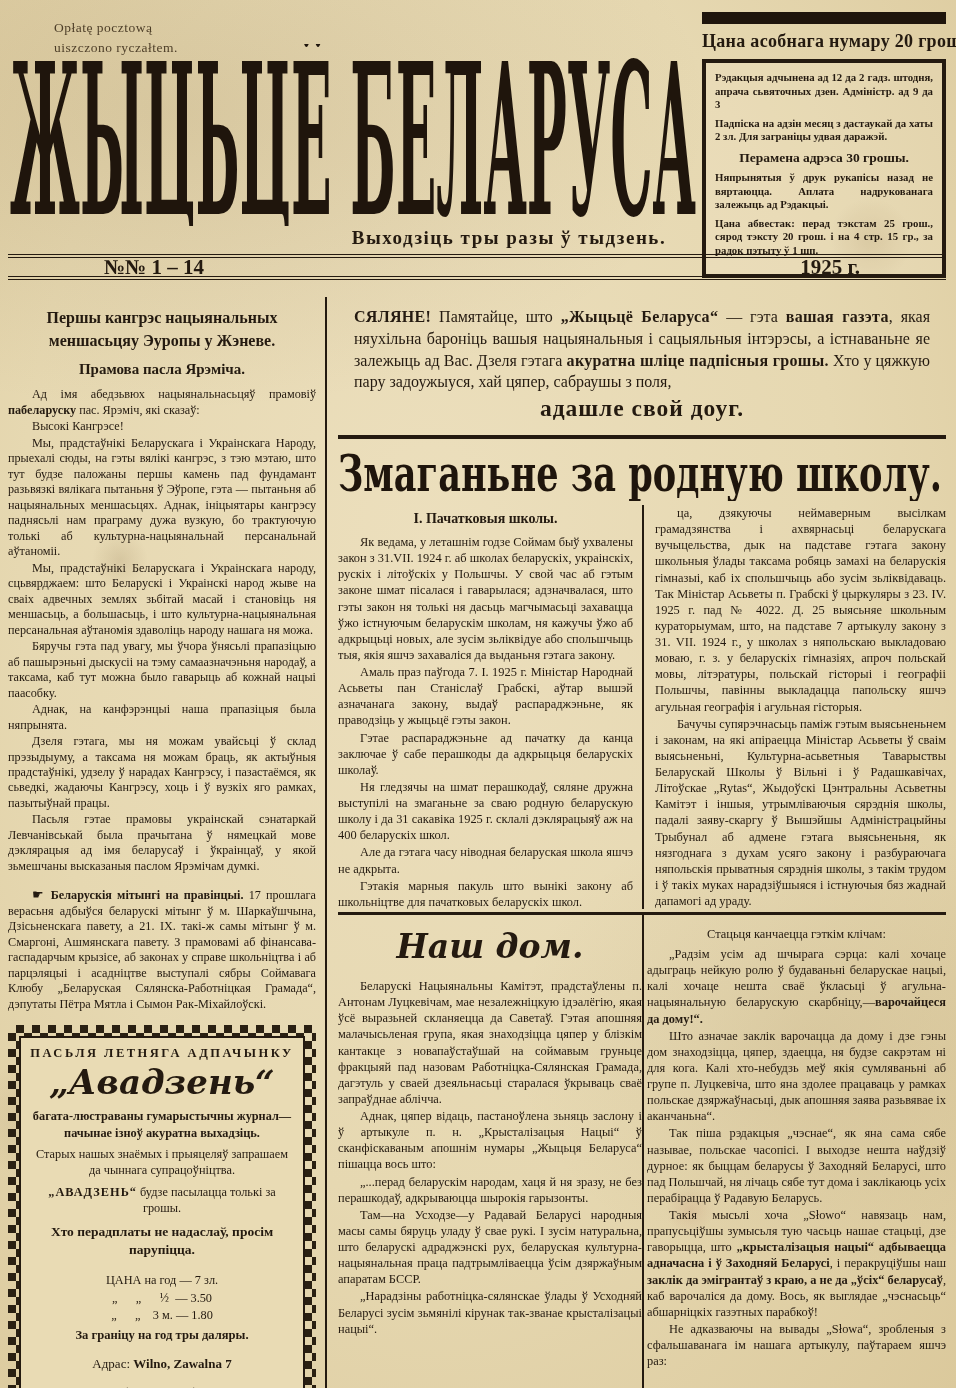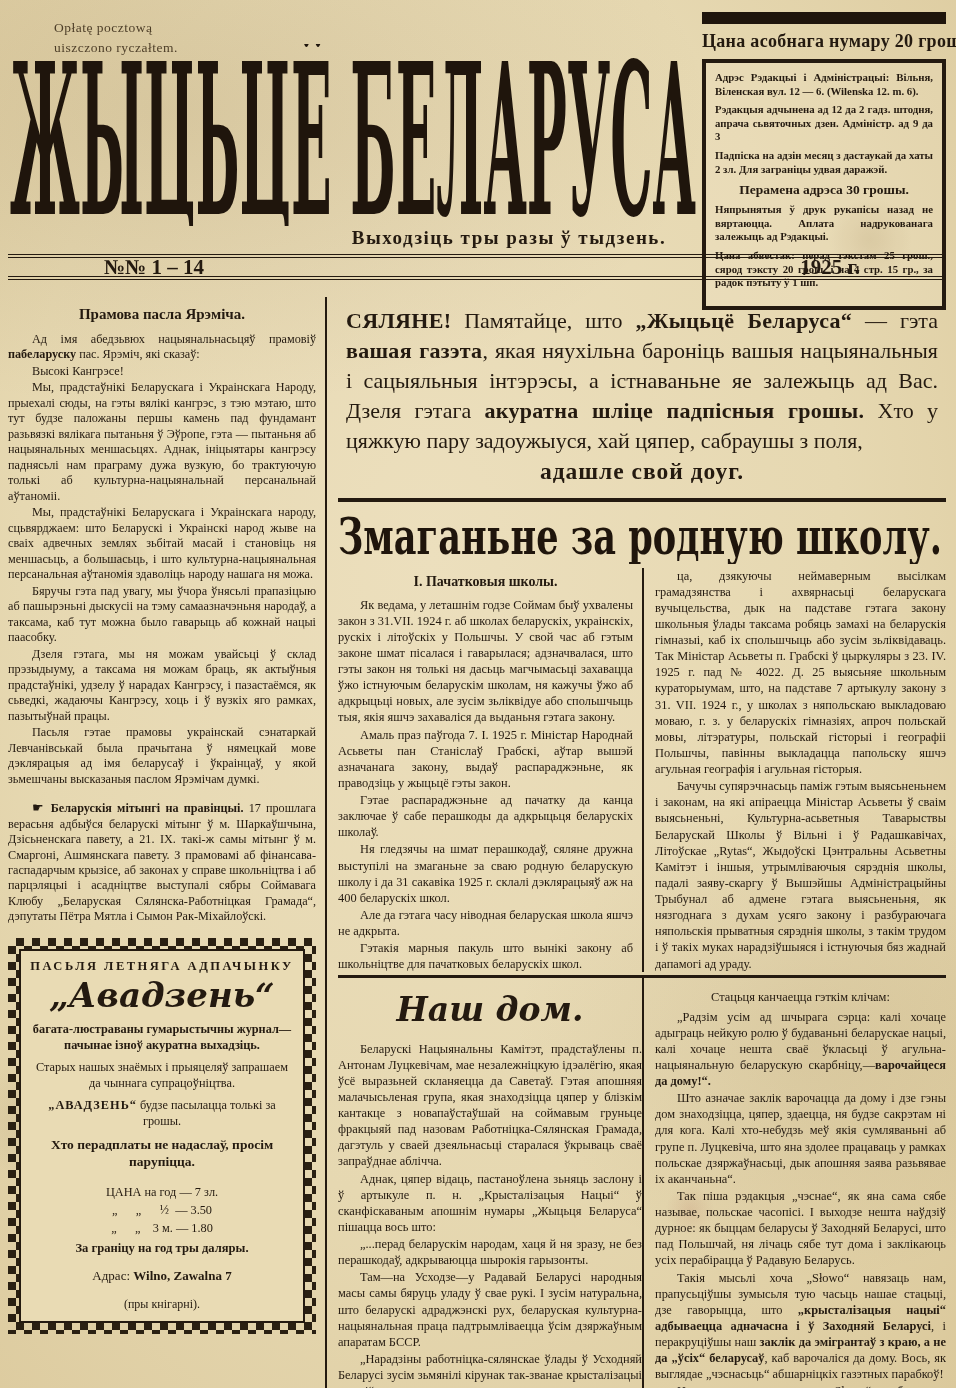--- a/index.html
+++ b/index.html
@@ -60,35 +60,35 @@
   .ad-desc { font-size:12.3px; font-weight:bold; line-height:1.35; margin:0; }
   .ad-p    { font-size:12.3px; line-height:1.3; margin:6px 0 0; }
   .ad-cash b { letter-spacing:1px; }
   .ad-reminder { font-size:13.5px; font-weight:bold; line-height:1.3; margin-top:6px; }
   .ad-prices { margin-top:4px; }
   .ad-prices div { font-size:12.3px; line-height:1.45; white-space:pre; }
   .ad-abroad { font-weight:bold; font-size:12.6px; margin-top:3px; }
   .ad-addr { font-size:13px; margin-top:8px; }
   .ad-note { font-size:12px; margin:0; }
   
-  .appeal { font-size:22px; line-height:1.36; text-align:justify; margin:2px 8px 0; }
+  .appeal { font-size:16px; line-height:1.36; text-align:justify; margin:2px 16px 0; }
   .appeal b { letter-spacing:.3px; }
   .appeal-closing { text-align:center; font-weight:bold; font-size:23.5px; letter-spacing:1px; margin:2px 0 9px; }
   .hr1 { border:none; border-top:4px solid #241a10; margin:4px 0 6px; }
   .hr2 { border:none; border-top:3px solid #241a10; margin:3px 0 0; }
   .school-headline-svg { display:block; margin:2px 0 4px; }
   .school-headline-svg text { font-family:"DejaVu Serif","Liberation Serif",serif; font-weight:bold; fill:#1f150c; }
   .school-cols { display:flex; height:404px; overflow:hidden; }
   .scol { width:50%; box-sizing:border-box; padding-right:9px; overflow:hidden; }
   .scol + .scol { border-left:2px solid #241a10; padding-left:11px; padding-right:0; }
   .sec-title { text-align:center; font-weight:bold; font-size:14px; margin:6px 0 7px; }
   .sp { font-size:12.4px; line-height:1.3; text-align:justify; text-indent:22px; margin:0 0 1px; }
   .bottom-cols { display:flex; flex:1; overflow:hidden; }
   .bcol { width:50%; box-sizing:border-box; overflow:hidden; }
-  .bcol + .bcol { border-left:2px solid #241a10; padding-left:11px; padding-right:0; padding-top:12px; }
+  .bcol + .bcol { border-left:2px solid #241a10; padding-left:3px; padding-right:0; padding-top:12px; }
   .home-headline { font-family:"DejaVu Serif",serif; font-style:italic; font-weight:bold;
                    font-size:33px; text-align:center; margin:12px 0 12px; }
   .intro-line { text-align:center; font-size:12.4px; margin:0 0 4px; }
 </style>
 </head>
 <body>
 
 <div class="page">
 
   <div class="stamp">
@@ -98,45 +98,46 @@
 
   <svg class="masthead-svg" width="690" height="182" viewBox="0 0 690 182">
     <text x="0" y="170" font-size="210" textLength="686" lengthAdjust="spacingAndGlyphs">ЖЫЦЬЦЁ БЕЛАРУСА</text>
   </svg>
   <div class="subtitle">Выходзіць тры разы ў тыдзень.</div>
 
   <div class="header-right">
     <div class="topbar"></div>
     <div class="price">Цана асобнага нумару 20 грош.</div>
     <div class="info-box">
-      <p>Адрэс Рэдакцыі і Адміністрацыі: Вільня, Віленская вул. 12 — 6. (Wilenska 12. m. 6).</p>
       <p>Рэдакцыя адчынена ад 12 да 2 гадз. штодня, апрача сьвяточных дзен. Адміністр. ад 9 да 3</p>
       <p>Падпіска на адзін месяц з дастаукай да хаты 2 зл. Для заграніцы удвая даражэй.</p>
       <p class="ib-center">Перамена адрэса 30 грошы.</p>
       <p>Няпрынятыя ў друк рукапісы назад не вяртаюцца. Аплата надрукованага залежыць ад Рэдакцыі.</p>
       <p>Цана абвестак: перад тэкстам 25 грош., сярод тэксту 20 грош. і на 4 стр. 15 гр., за радок пэтыту ў 1 шп.</p>
     </div>
   </div>
 
   <div class="issue-row">
     <span>№№ 1 – 14</span>
     <span>1925 г.</span>
   </div>
 
   <div class="vrule-main"></div>
 
   <div class="left-col">
+    <h2 class="art-title">Першы кангрэс нацыянальных меншасьцяу Эуропы у Жэневе.</h2>
     <h3 class="art-sub">Прамова пасла Ярэміча.</h3>
     <div>
 
     <p class="bp"><span>Ад імя абедзьвюх нацыянальнасьцяў прамовіў </span><b>пабеларуску</b><span> пас. Ярэміч, які сказаў:</span></p>
         <p class="bp">Высокі Кангрэсе!</p>
         <p class="bp">Мы, прадстаўнікі Беларускага і Украінскага Народу, прыехалі сюды, на гэты вялікі кангрэс, з тэю мэтаю, што тут будзе паложаны першы камень пад фундамант разьвязкі вялікага пытаньня ў Эўропе, гэта — пытаньня аб нацыянальных меншасьцях. Аднак, ініцыятары кангрэсу паднясьлі нам праграму дужа вузкую, бо трактуючую толькі аб культурна-нацыянальнай персанальнай аўтаноміі.</p>
         <p class="bp">Мы, прадстаўнікі Беларускага і Украінскага народу, сцьвярджаем: што Беларускі і Украінскі народ жыве на сваіх адвечных землях зьбітай масай і становіць ня меншасьць, а большасьць, і што культурна-нацыянальная персанальная аўтаномія здаволіць народу нашага ня можа.</p>
         <p class="bp">Бяручы гэта пад увагу, мы ўчора ўнясьлі прапазіцыю аб пашырэньні дыскусіі на тэму самаазначэньня народаў, а таксама, каб тут можна было гаварыць аб кожнай нацыі паасобку.</p>
+        <p class="bp">Аднак, на канфэрэнцыі наша прапазіцыя была няпрынята.</p>
         <p class="bp">Дзеля гэтага, мы ня можам увайсьці ў склад прэзыдыуму, а таксама ня можам браць, як актыўныя прадстаўнікі, удзелу ў нарадах Кангрэсу, і пазастаёмся, як сьведкі, жадаючы Кангрэсу, хоць і ў вузкіх яго рамках, пазытыўнай працы.</p>
         <p class="bp">Пасьля гэтае прамовы украінскай сэнатаркай Левчанівськай была прачытана ў нямецкай мове дэклярацыя ад імя беларусаў і ўкраінцаў, у якой зьмешчаны высказаныя паслом Ярэмічам думкі.</p>
       </div>
 
     <p class="bp meetings">
       <span class="manicule">☛</span>
       <b>Беларускія мітынгі на правінцыі.</b><span> 17 прошлага верасьня адбыўся беларускі мітынг ў м. Шаркаўшчына, Дзісьненскага павету, а 21. ІХ. такі-ж самы мітынг ў м. Смаргоні, Ашмянскага павету. З прамовамі аб фінансава-гаспадарчым крызісе, аб законах у справе школьніцтва і аб парцэляцыі і асадніцтве выступалі сябры Соймавага Клюбу „Беларуская Сялянска-Работніцкая Грамада“, дэпутаты Пётра Мятла і Сымон Рак-Міхайлоўскі.</span>
     </p>
 
     <div class="ad-frame">

